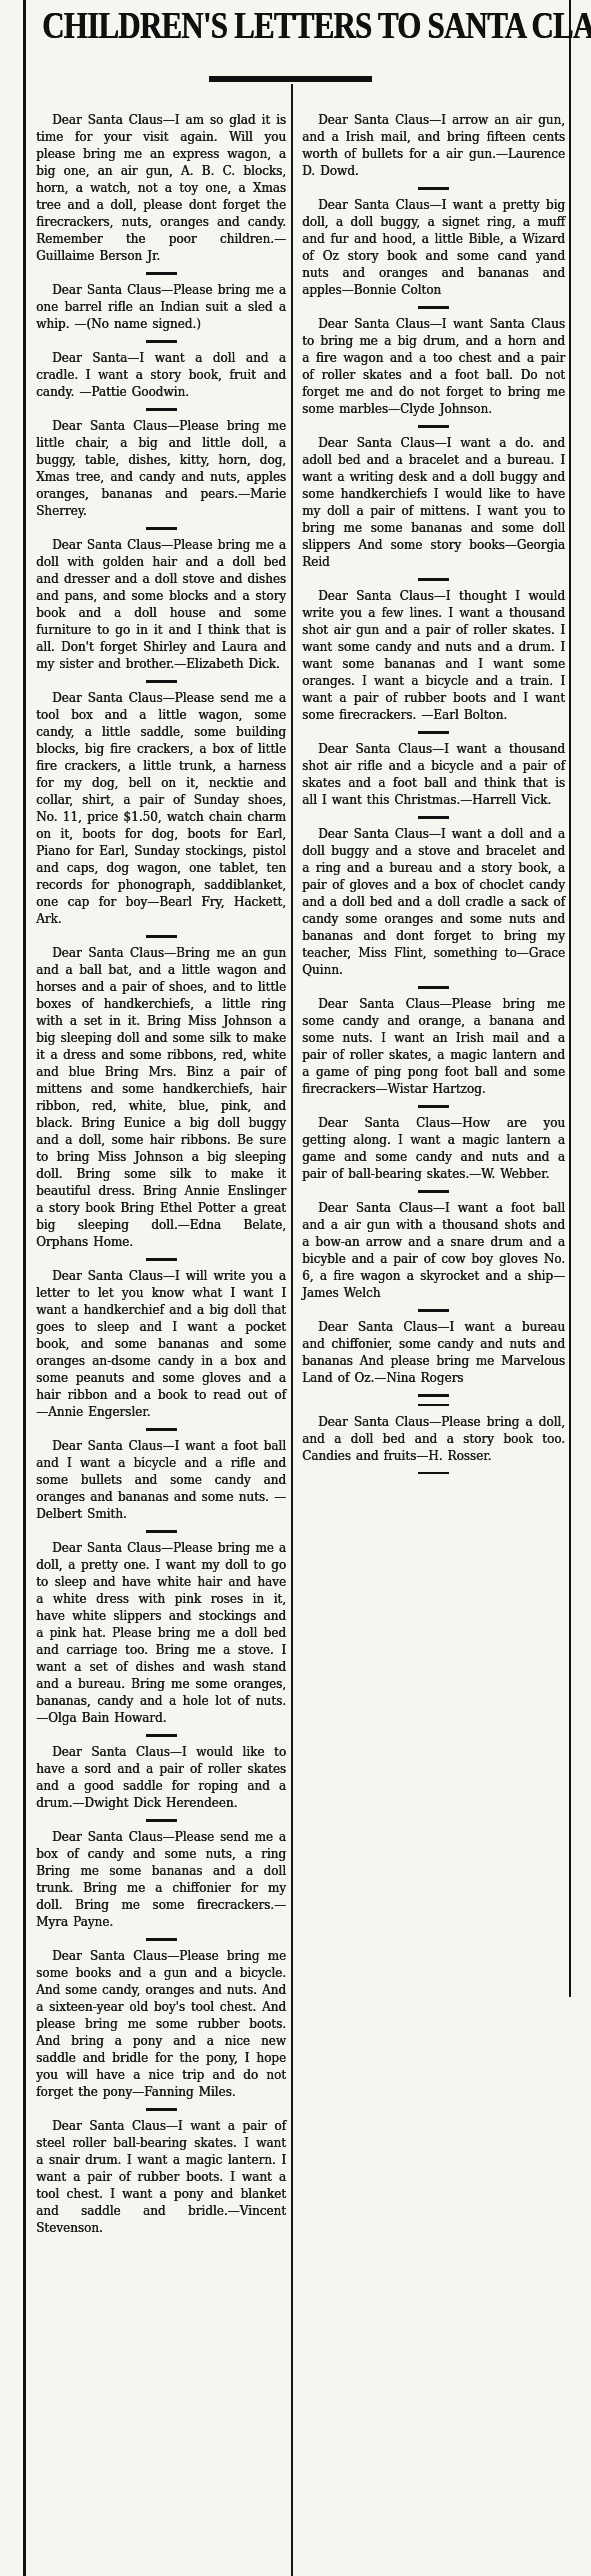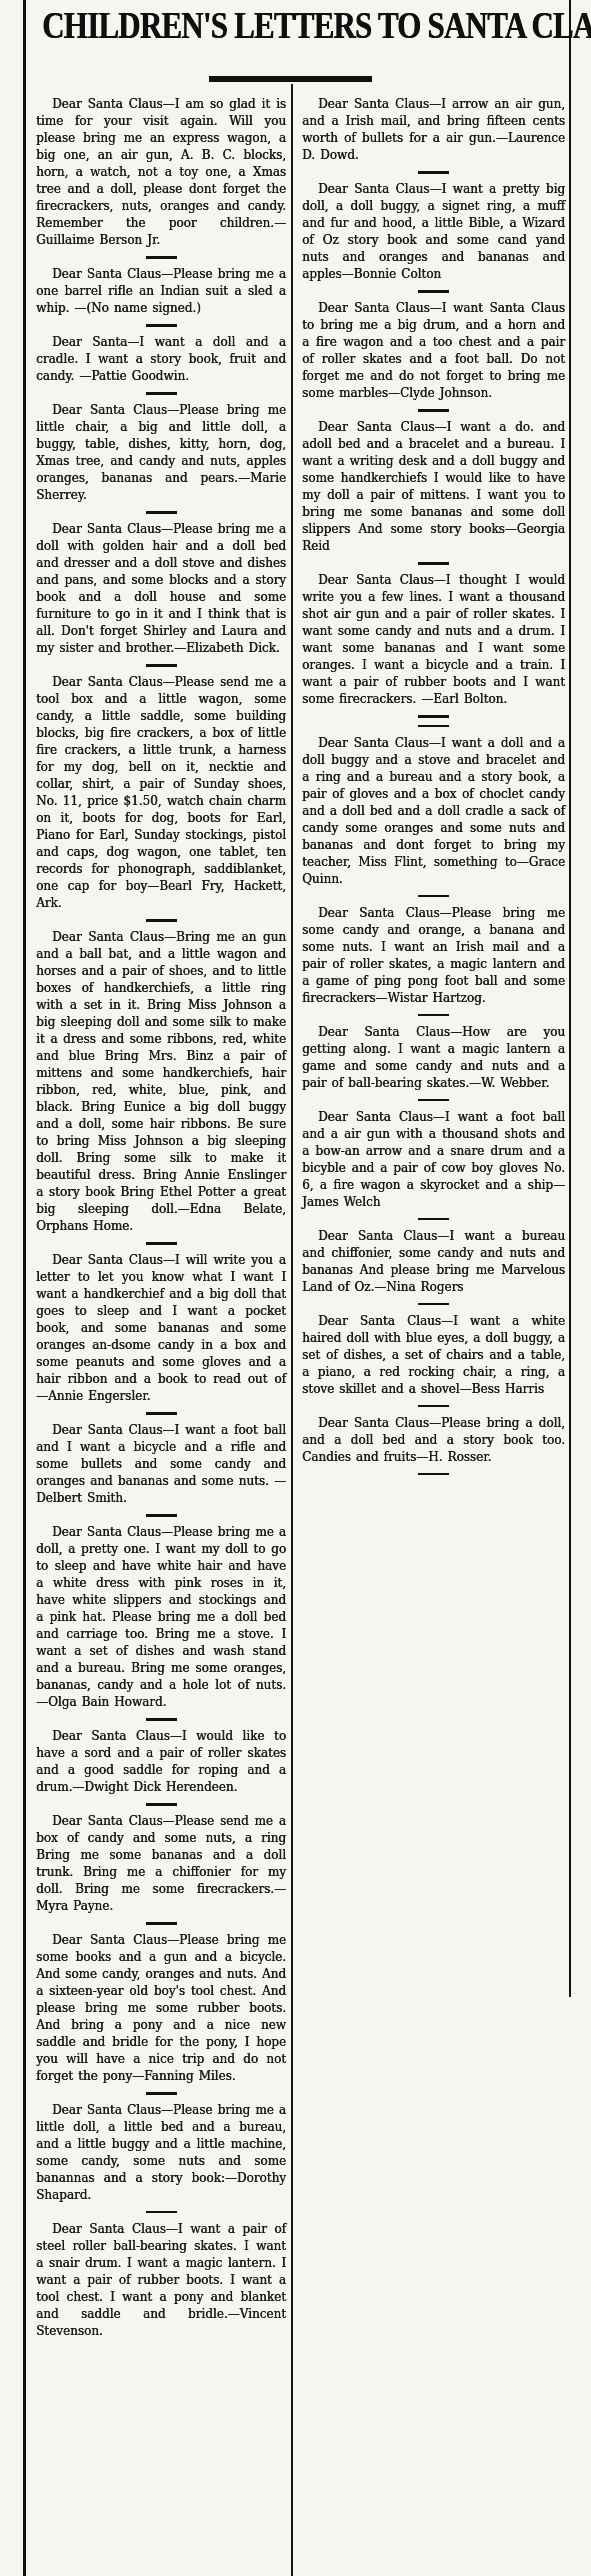--- a/index.html
+++ b/index.html
@@ -27,21 +27,21 @@
     transform:scaleY(1.25);
     transform-origin:top left;
     color:#101010;
     text-shadow:0.5px 0 0 currentColor;
   }
   .headline-rule {
     position:absolute; left:209px; top:76px;
     width:163px; height:5.7px; background:#111;
   }
 
-  .col { position:absolute; top:96px; text-align:justify; }
+  .col { position:absolute; top:112px; text-align:justify; }
   .col-left  { left:36px;  width:250px; }
   .col-right { left:302px; width:263px; }
 
   .letter p {
     margin:0;
     text-indent:16px;
     font-size:12px;
     line-height:17px;
     word-spacing:1.2px;
     text-shadow:0.4px 0 0 currentColor; 
@@ -121,24 +121,20 @@
   <article class="letter">
     <p>Dear Santa Claus—Please send me a box of candy and some nuts, a ring Bring me some bananas and a doll trunk. Bring me a chiffonier for my doll. Bring me some firecrackers.—Myra Payne.</p>
     <div class="letter-divider"></div>
   </article>
 
   <article class="letter">
     <p>Dear Santa Claus—Please bring me some books and a gun and a bicycle. And some candy, oranges and nuts. And a sixteen-year old boy's tool chest. And please bring me some rubber boots. And bring a pony and a nice new saddle and bridle for the pony, I hope you will have a nice trip and do not forget the pony—Fanning Miles.</p>
     <div class="letter-divider"></div>
   </article>
 
-  <article class="letter">
-    <p>Dear Santa Claus—Please bring me a little doll, a little bed and a bureau, and a little buggy and a little machine, some candy, some nuts and some banannas and a story book:—Dorothy Shapard.</p>
-    <div class="letter-divider"></div>
-  </article>
 
   <article class="letter">
     <p>Dear Santa Claus—I want a pair of steel roller ball-bearing skates. I want a snair drum. I want a magic lantern. I want a pair of rubber boots. I want a tool chest. I want a pony and blanket and saddle and bridle.—Vincent Stevenson.</p>
 
   </article>
 </div>
   <div class="col col-right">
   <article class="letter">
     <p>Dear Santa Claus—I arrow an air gun, and a Irish mail, and bring fifteen cents worth of bullets for a air gun.—Laurence D. Dowd.</p>
     <div class="letter-divider"></div>
@@ -158,20 +154,21 @@
     <p>Dear Santa Claus—I want a do. and adoll bed and a bracelet and a bureau. I want a writing desk and a doll buggy and some handkerchiefs I would like to have my doll a pair of mittens. I want you to bring me some bananas and some doll slippers And some story books—Georgia Reid</p>
     <div class="letter-divider"></div>
   </article>
 
   <article class="letter">
     <p>Dear Santa Claus—I thought I would write you a few lines. I want a thousand shot air gun and a pair of roller skates. I want some candy and nuts and a drum. I want some bananas and I want some oranges. I want a bicycle and a train. I want a pair of rubber boots and I want some firecrackers. —Earl Bolton.</p>
     <div class="letter-divider"></div>
   </article>
 
   <article class="letter">
+    <p>Dear Santa Claus—I want a thousand shot air rifle and a bicycle and a pair of skates and a foot ball and think that is all I want this Christmas.—Harrell Vick.</p>
     <div class="letter-divider"></div>
   </article>
 
   <article class="letter">
     <p>Dear Santa Claus—I want a doll and a doll buggy and a stove and bracelet and a ring and a bureau and a story book, a pair of gloves and a box of choclet candy and a doll bed and a doll cradle a sack of candy some oranges and some nuts and bananas and dont forget to bring my teacher, Miss Flint, something to—Grace Quinn.</p>
     <div class="letter-divider"></div>
   </article>
 
   <article class="letter">
     <p>Dear Santa Claus—Please bring me some candy and orange, a banana and some nuts. I want an Irish mail and a pair of roller skates, a magic lantern and a game of ping pong foot ball and some firecrackers—Wistar Hartzog.</p>
@@ -187,21 +184,20 @@
     <p>Dear Santa Claus—I want a foot ball and a air gun with a thousand shots and a bow-an arrow and a snare drum and a bicyble and a pair of cow boy gloves No. 6, a fire wagon a skyrocket and a ship—James Welch</p>
     <div class="letter-divider"></div>
   </article>
 
   <article class="letter">
     <p>Dear Santa Claus—I want a bureau and chiffonier, some candy and nuts and bananas And please bring me Marvelous Land of Oz.—Nina Rogers</p>
     <div class="letter-divider"></div>
   </article>
 
   <article class="letter">
-    <p>Dear Santa Claus—I want a white haired doll with blue eyes, a doll buggy, a set of dishes, a set of chairs and a table, a piano, a red rocking chair, a ring, a stove skillet and a shovel—Bess Harris</p>
     <div class="letter-divider"></div>
   </article>
 
   <article class="letter">
     <p>Dear Santa Claus—Please bring a doll, and a doll bed and a story book too. Candies and fruits—H. Rosser.</p>
     <div class="letter-divider"></div>
   </article>
 
 </div>
 </div>

